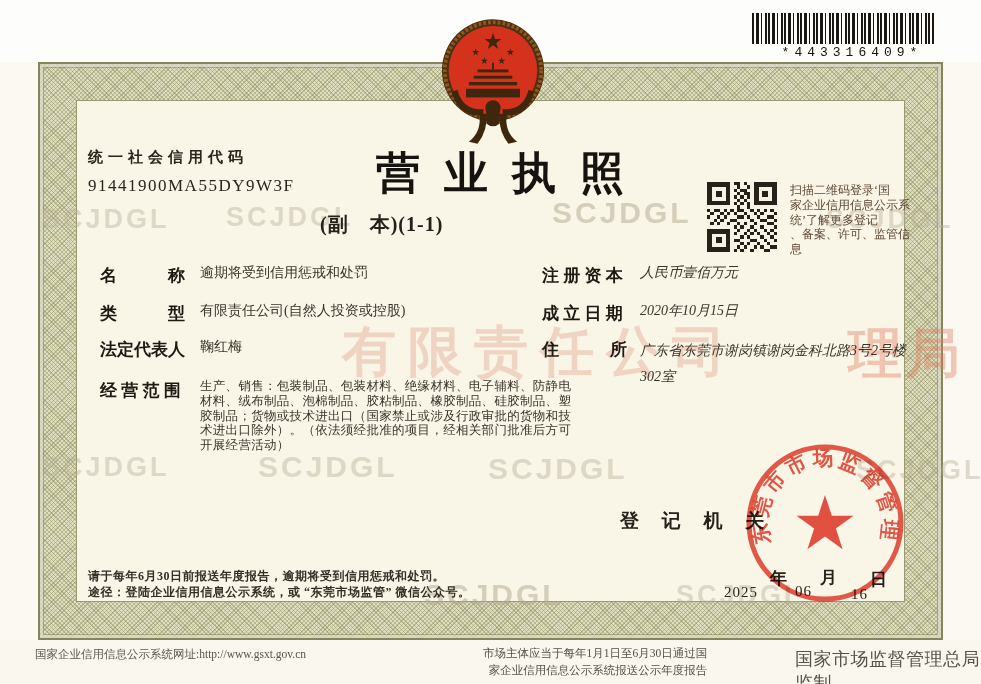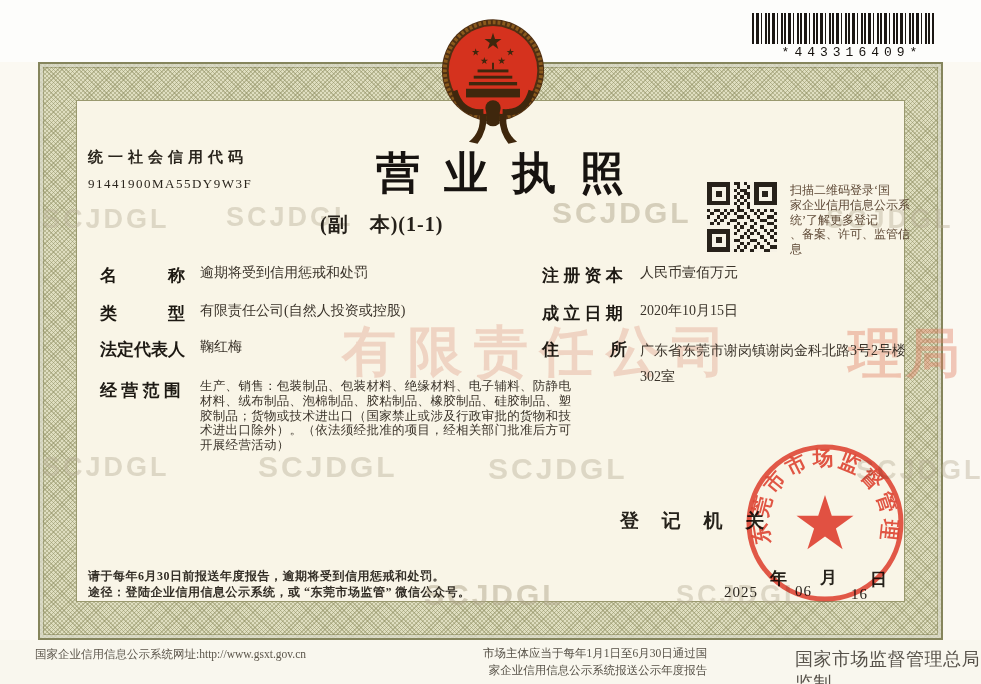--- a/index.html
+++ b/index.html
@@ -39,21 +39,21 @@
   .wm-tile:nth-of-type(9){left:424px; top:578px; font-size:30px; color:rgba(178,168,142,.5);}
   .wm-tile:nth-of-type(10){left:676px; top:580px;}
   .wm-band { position:absolute; left:342px; top:316px; font-size:54px; font-weight:bold;
              letter-spacing:12px; color:rgba(224,158,138,.38); z-index:1; white-space:nowrap; }
   .wm-frag { position:absolute; left:848px; top:318px; font-size:54px; font-weight:bold;
              letter-spacing:4px; color:rgba(226,122,96,.4); z-index:1; white-space:nowrap; }
 
   
   .credit-block { position:absolute; left:88px; top:148px; z-index:2; }
   .credit-label { font-size:15px; font-weight:bold; letter-spacing:5px; color:#2a251d; }
-  .credit-code  { font-size:13px; margin-top:9px; letter-spacing:1.5px; color:#2a251d; }
+  .credit-code  { font-size:17px; margin-top:9px; letter-spacing:1.5px; color:#2a251d; }
   .title { position:absolute; left:320px; top:144px; width:360px; text-align:center; z-index:2;
            font-family:"Liberation Sans", sans-serif; font-weight:bold; font-size:44px;
            letter-spacing:24px; text-indent:24px; color:#171310; }
   .subtitle { position:absolute; left:320px; top:211px; width:360px; z-index:2;
               font-size:20px; font-weight:bold; letter-spacing:1px; color:#25201a; }
 
   .barcode-wrap { position:absolute; left:752px; top:13px; width:200px; z-index:2; }
   .barcode-bars { width:182px; height:31px;
       background:repeating-linear-gradient(90deg,#1b1713 0 2px, transparent 2px 4px,
         #1b1713 4px 7px, transparent 7px 9px, #1b1713 9px 10px, transparent 10px 13px,
@@ -67,21 +67,21 @@
   
   .qr { position:absolute; left:707px; top:182px; width:70px; height:70px; z-index:2; }
   .qr-caption { position:absolute; left:790px; top:183px; width:152px; z-index:2;
                 font-size:12px; line-height:14.8px; color:#5e4936; white-space:pre-line; }
 
   
   .fld-label { position:absolute; font-size:17px; font-weight:bold; color:#1d1913;
                white-space:nowrap; z-index:2; }
   .fld-value { position:absolute; font-size:14px; color:#3a332a; z-index:2; }
   .l-label { left:100px; } .l-value { left:200px; width:372px; }
-  .r-label { left:542px; } .r-value { left:640px; width:285px; }
+  .r-label { left:542px; } .r-value { left:640px; width:285px;font-style:italic; }
   .row1 { top:264px; } .row2 { top:302px; } .row3 { top:338px; } .row4 { top:379px; }
   .scope-value { font-size:12.5px; line-height:14.8px; letter-spacing:.3px; }
   .addr-value { line-height:26px; width:278px; }
 
   
   .registrar { position:absolute; left:620px; top:508px; font-size:19px; font-weight:bold;
                letter-spacing:9px; color:#25211a; z-index:2; }
   .date-unit { position:absolute; font-size:17px; font-weight:bold; color:#25211a; z-index:2; }
   .u-year { left:770px; top:567px; } .u-month { left:820px; top:566px; } .u-day { left:870px; top:568px; }
   .date-num { position:absolute; font-size:15px; color:#2c2720; z-index:2; letter-spacing:1px; }

